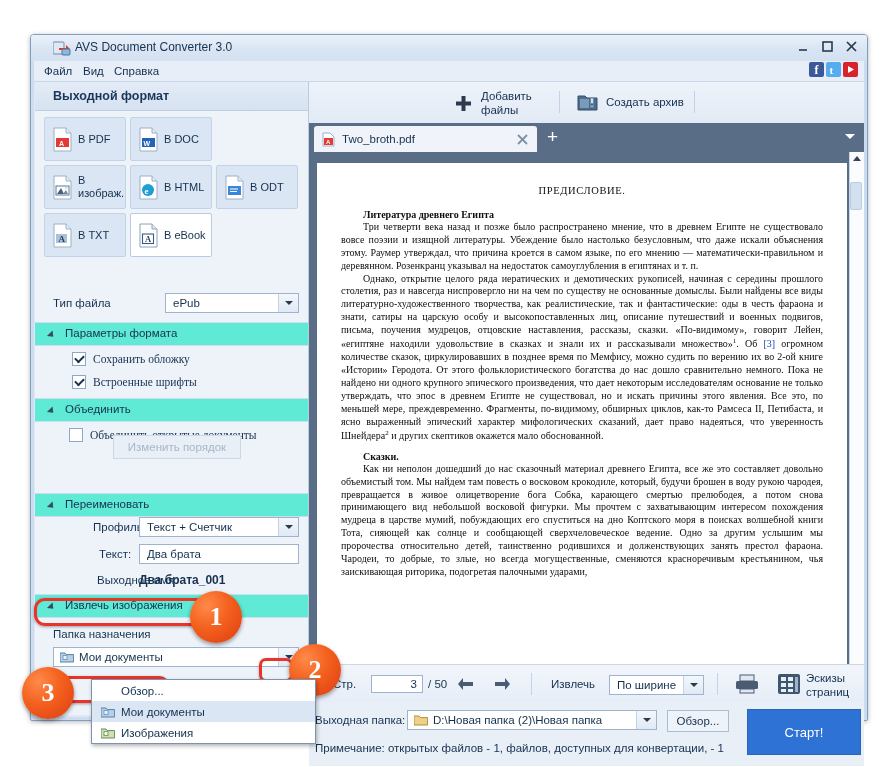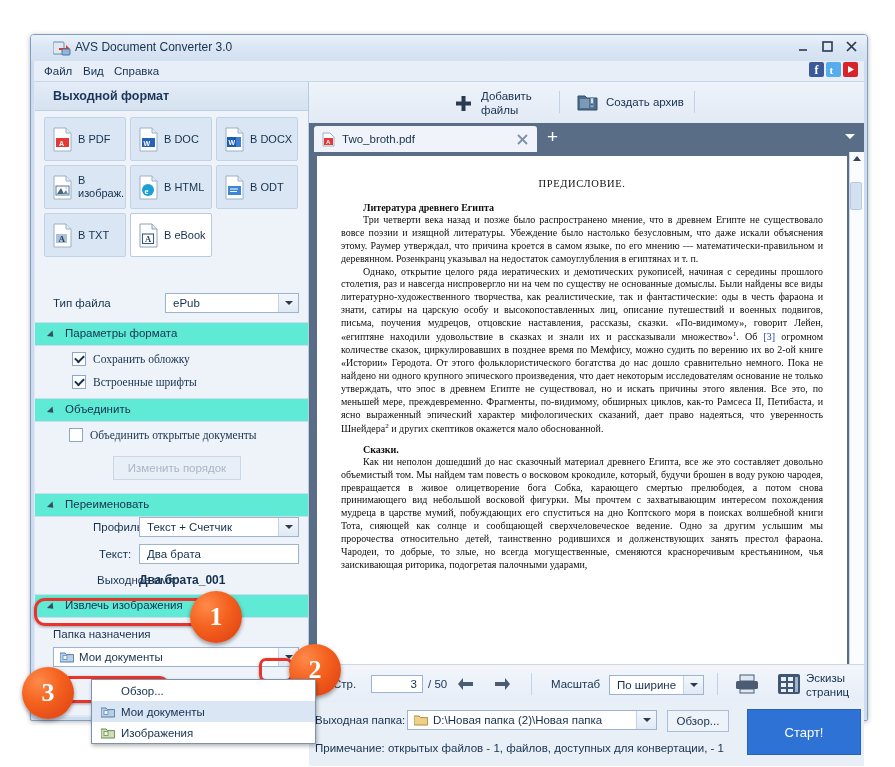--- a/index.html
+++ b/index.html
@@ -95,21 +95,21 @@
   .tabplus{position:absolute;left:238px;top:7px;color:#fff;font-size:19px;line-height:14px;cursor:default;}
   .tabcaret{position:absolute;right:9px;top:11px;width:0;height:0;
     border-left:5px solid transparent;border-right:5px solid transparent;border-top:5px solid #fff;cursor:default;}
 
   .viewer{position:absolute;left:278px;top:117px;width:555px;height:512px;background:#5a6d87;}
   .vscroll-t{position:absolute;right:0;top:0;width:14px;height:512px;background:#fafcfe;border-left:1px solid #c9d7e7;}
   .vthumb{position:absolute;right:2px;top:30px;width:10px;height:26px;background:#d3e0f0;border:1px solid #b9cbe2;border-radius:2px;}
   .vup{position:absolute;right:3px;top:4px;width:0;height:0;border-left:4px solid transparent;
     border-right:4px solid transparent;border-bottom:5px solid #35445a;}
 
-  .page{position:absolute;left:8px;top:4px;width:530px;height:520px;background:#fff;overflow:hidden;}
+  .page{position:absolute;left:8px;top:11px;width:530px;height:520px;background:#fff;overflow:hidden;}
   .pg-inner{padding:22px 24px 0 24px;font-family:"Liberation Serif", serif;color:#0d0d0d;}
   .pg-title{text-align:center;font-size:10.5px;letter-spacing:.6px;margin-bottom:13px;}
   .pg-h{font-size:10px;font-weight:bold;text-indent:22px;margin:0 0 1px 0;}
   .pg-p{font-size:10px;line-height:1.29;text-align:justify;text-indent:22px;margin:0;}
   .pg-p sup{font-size:7px;}
   .pg-link{color:#1b3fb5;}
   .pg-gap{height:8px;}
 
   .navbar{position:absolute;left:278px;top:629px;width:555px;height:38px;
     background:linear-gradient(to bottom,#f2f6fb,#e6edf7);border-top:1px solid #c9d7e7;}
@@ -218,32 +218,20 @@
           <div class="fmt-ico">
             <svg width="21" height="25">
                   <path d="M2 1 h12 l5 5 v18 h-17 z" fill="#fff" stroke="#9ab0c8"></path>
                   <path d="M14 1 v5 h5" fill="#e3ecf6" stroke="#9ab0c8"></path>
                   <rect x="4" y="11" width="13" height="9" fill="#2563b6"></rect>
                   <text x="5.5" y="18.5" font-family="Liberation Sans, sans-serif" font-size="7" fill="#fff" font-weight="bold">W</text>
                 </svg>
           </div>
           <div class="fmt-lbl">В DOC</div>
         </div>
-        <div class="fmt-btn">
-          <div class="fmt-ico">
-            <svg width="21" height="25">
-                  <path d="M2 1 h12 l5 5 v18 h-17 z" fill="#fff" stroke="#9ab0c8"></path>
-                  <path d="M14 1 v5 h5" fill="#e3ecf6" stroke="#9ab0c8"></path>
-                  <rect x="3" y="10" width="14" height="10" fill="#1d5bb0"></rect>
-                  <rect x="12" y="10" width="5" height="10" fill="#3d7fd0"></rect>
-                  <text x="4.5" y="18" font-family="Liberation Sans, sans-serif" font-size="7" fill="#fff" font-weight="bold">W</text>
-                </svg>
-          </div>
-          <div class="fmt-lbl">В DOCX</div>
-        </div>
       </div>
       <div class="fmt-row">
         <div class="fmt-btn">
           <div class="fmt-ico">
             <svg width="21" height="25">
                   <path d="M2 1 h12 l5 5 v18 h-17 z" fill="#fff" stroke="#9ab0c8"></path>
                   <path d="M14 1 v5 h5" fill="#e3ecf6" stroke="#9ab0c8"></path>
                   <rect x="4" y="11" width="13" height="9" fill="#fff" stroke="#5b7694"></rect>
                   <polygon points="5,19 9,13 12,19" fill="#44617e"></polygon>
                   <polygon points="11,19 14,15 16,19" fill="#6d8aa7"></polygon>
@@ -324,21 +312,21 @@
     </div>
 
     <div class="sect" style="top:316px;">
       <div class="sarrow"></div>
       <div class="st">Объединить</div>
     </div>
     <div class="cbrow" style="left:34px;top:346px;">
       <div class="cbox"></div>
       <span>Объединить открытые документы</span>
     </div>
-    <div class="btn-grey" style="left:78px;top:374px;width:126px;">Изменить порядок</div>
+    <div class="btn-grey" style="left:78px;top:353px;width:126px;">Изменить порядок</div>
 
     <div class="sect" style="top:411px;">
       <div class="sarrow"></div>
       <div class="st">Переименовать</div>
     </div>
     <div class="row-lbl" style="left:58px;top:439px;">Профиль:</div>
     <div class="combo" style="left:104px;top:435px;width:160px;">
       <div class="cv">Текст + Счетчик</div>
       <div class="carrow">
             <div class="tri"></div>
@@ -465,21 +453,21 @@
       <svg width="17" height="16">
             <path d="M6 2 L6 6 L16 6 L16 10 L6 10 L6 14 L1 8 Z" fill="#4a5b72"></path>
           </svg>
     </div>
     <div class="arrowbtn" style="left:185px;">
       <svg width="17" height="16">
             <path d="M11 2 L11 6 L1 6 L1 10 L11 10 L11 14 L16 8 Z" fill="#4a5b72"></path>
           </svg>
     </div>
     <div class="tb-sep" style="left:222px;top:8px;height:22px;"></div>
-    <div class="nv" style="left:242px;top:13px;">Масштаб</div>
+    <div class="nv" style="left:242px;top:13px;">Извлечь</div>
     <div class="combo" style="left:300px;top:10px;width:95px;">
       <div class="cv">По ширине</div>
       <div class="carrow">
             <div class="tri"></div>
           </div>
     </div>
     <div class="tb-sep" style="left:408px;top:8px;height:22px;"></div>
     <div class="arrowbtn" style="left:425px;top:8px;width:26px;height:22px;">
       <svg width="26" height="22">
             <rect x="6" y="2" width="14" height="6" fill="#dde8f2" stroke="#4a5b72"></rect>

